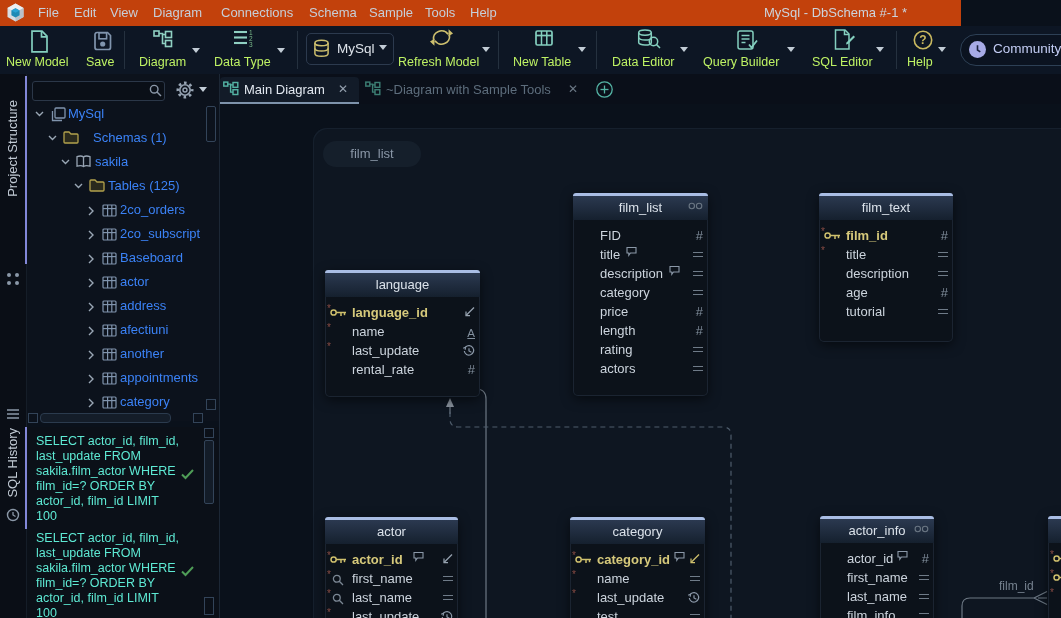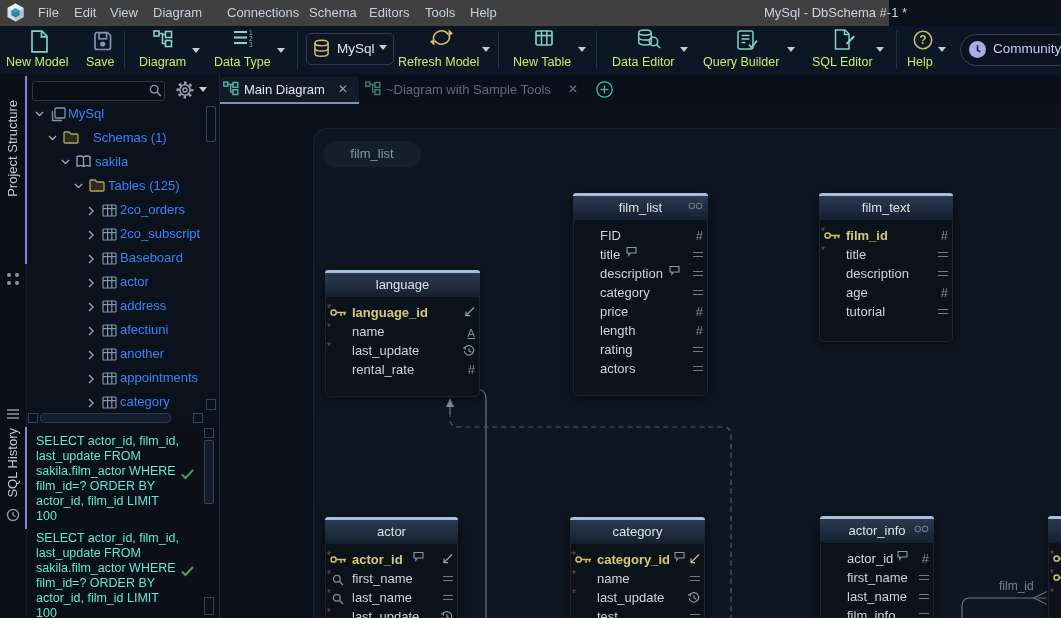--- a/index.html
+++ b/index.html
@@ -1,19 +1,19 @@
 <!DOCTYPE html>
 <html><head>
 <meta charset="utf-8">
 <style>
 html,body{margin:0;padding:0}
 body{width:1061px;height:618px;overflow:hidden;background:#0a111b;font-family:"Liberation Sans",sans-serif;position:relative}
 .a{position:absolute}
 .tx{position:absolute;white-space:nowrap}
-#menubar{left:0;top:0;width:889px;height:26px;background:#404040}
+#menubar{left:0;top:0;width:961px;height:26px;background:#c2410c}
 .mi{top:5px;font-size:13px;color:#c6cfd9}
 #toolbar{left:0;top:26px;width:1061px;height:48px;background:#0d1624;border-bottom:1px solid #060a10}
 .lbl{top:29px;font-size:12.5px;color:#bef264}
 .arr{width:0;height:0;border-left:4.5px solid transparent;border-right:4.5px solid transparent;border-top:5.5px solid #c2ccd6}
 .sep{top:5px;width:1px;height:38px;background:#25313f}
 #rail{left:0;top:74px;width:26px;height:544px;background:#0a0e16;border-right:1px solid #151d28}
 .vlabel{color:#c2cbd5;font-size:13px;writing-mode:vertical-rl;transform:rotate(180deg);white-space:nowrap}
 .accent{left:25px;width:2px;background:#8287d8}
 #tree{left:27px;top:74px;width:192px;height:347px;background:#0c121c}
 .trow{position:absolute;left:0;font-size:13px;color:#3b82f6;white-space:nowrap}
@@ -49,23 +49,23 @@
   <polygon points="9.5,0.5 17.5,5 17.5,14 9.5,18.5 1.5,14 1.5,5" fill="#d8dde2"></polygon>
   <polygon points="9.5,0.5 17.5,5 9.5,9.5 1.5,5" fill="#eceff2"></polygon>
   <polygon points="9.5,9.5 17.5,5 17.5,14 9.5,18.5" fill="#b9c1c9"></polygon>
   <polygon points="9.5,5.2 13.6,7.5 13.6,12.3 9.5,14.6 5.4,12.3 5.4,7.5" fill="#1f8ab5"></polygon>
   <polygon points="9.5,5.2 13.6,7.5 9.5,9.8 5.4,7.5" fill="#2ba3d4"></polygon>
  </svg>
  <span class="tx mi" style="left:38px">File</span>
  <span class="tx mi" style="left:74px">Edit</span>
  <span class="tx mi" style="left:110px">View</span>
  <span class="tx mi" style="left:153px">Diagram</span>
- <span class="tx mi" style="left:227px">Connections</span>
+ <span class="tx mi" style="left:221px">Connections</span>
  <span class="tx mi" style="left:309px">Schema</span>
- <span class="tx mi" style="left:369px">Editors</span>
+ <span class="tx mi" style="left:369px">Sample</span>
  <span class="tx mi" style="left:425px">Tools</span>
  <span class="tx mi" style="left:470px">Help</span>
  <span class="tx mi" style="left:764px;color:#ccd4dd">MySql - DbSchema #-1 *</span>
 </div>
 
 <div class="a" id="toolbar">
 
  <svg class="a" style="left:30px;top:4px" width="19" height="23" viewBox="0 0 19 23">
   <path d="M2 1.2 L12 1.2 L17 6.2 L17 21.8 L2 21.8 Z" fill="none" stroke="#84cfbf" stroke-width="1.7"></path>
   <path d="M11.5 1.5 L11.5 6.8 L17 6.8" fill="none" stroke="#84cfbf" stroke-width="1.7"></path>

